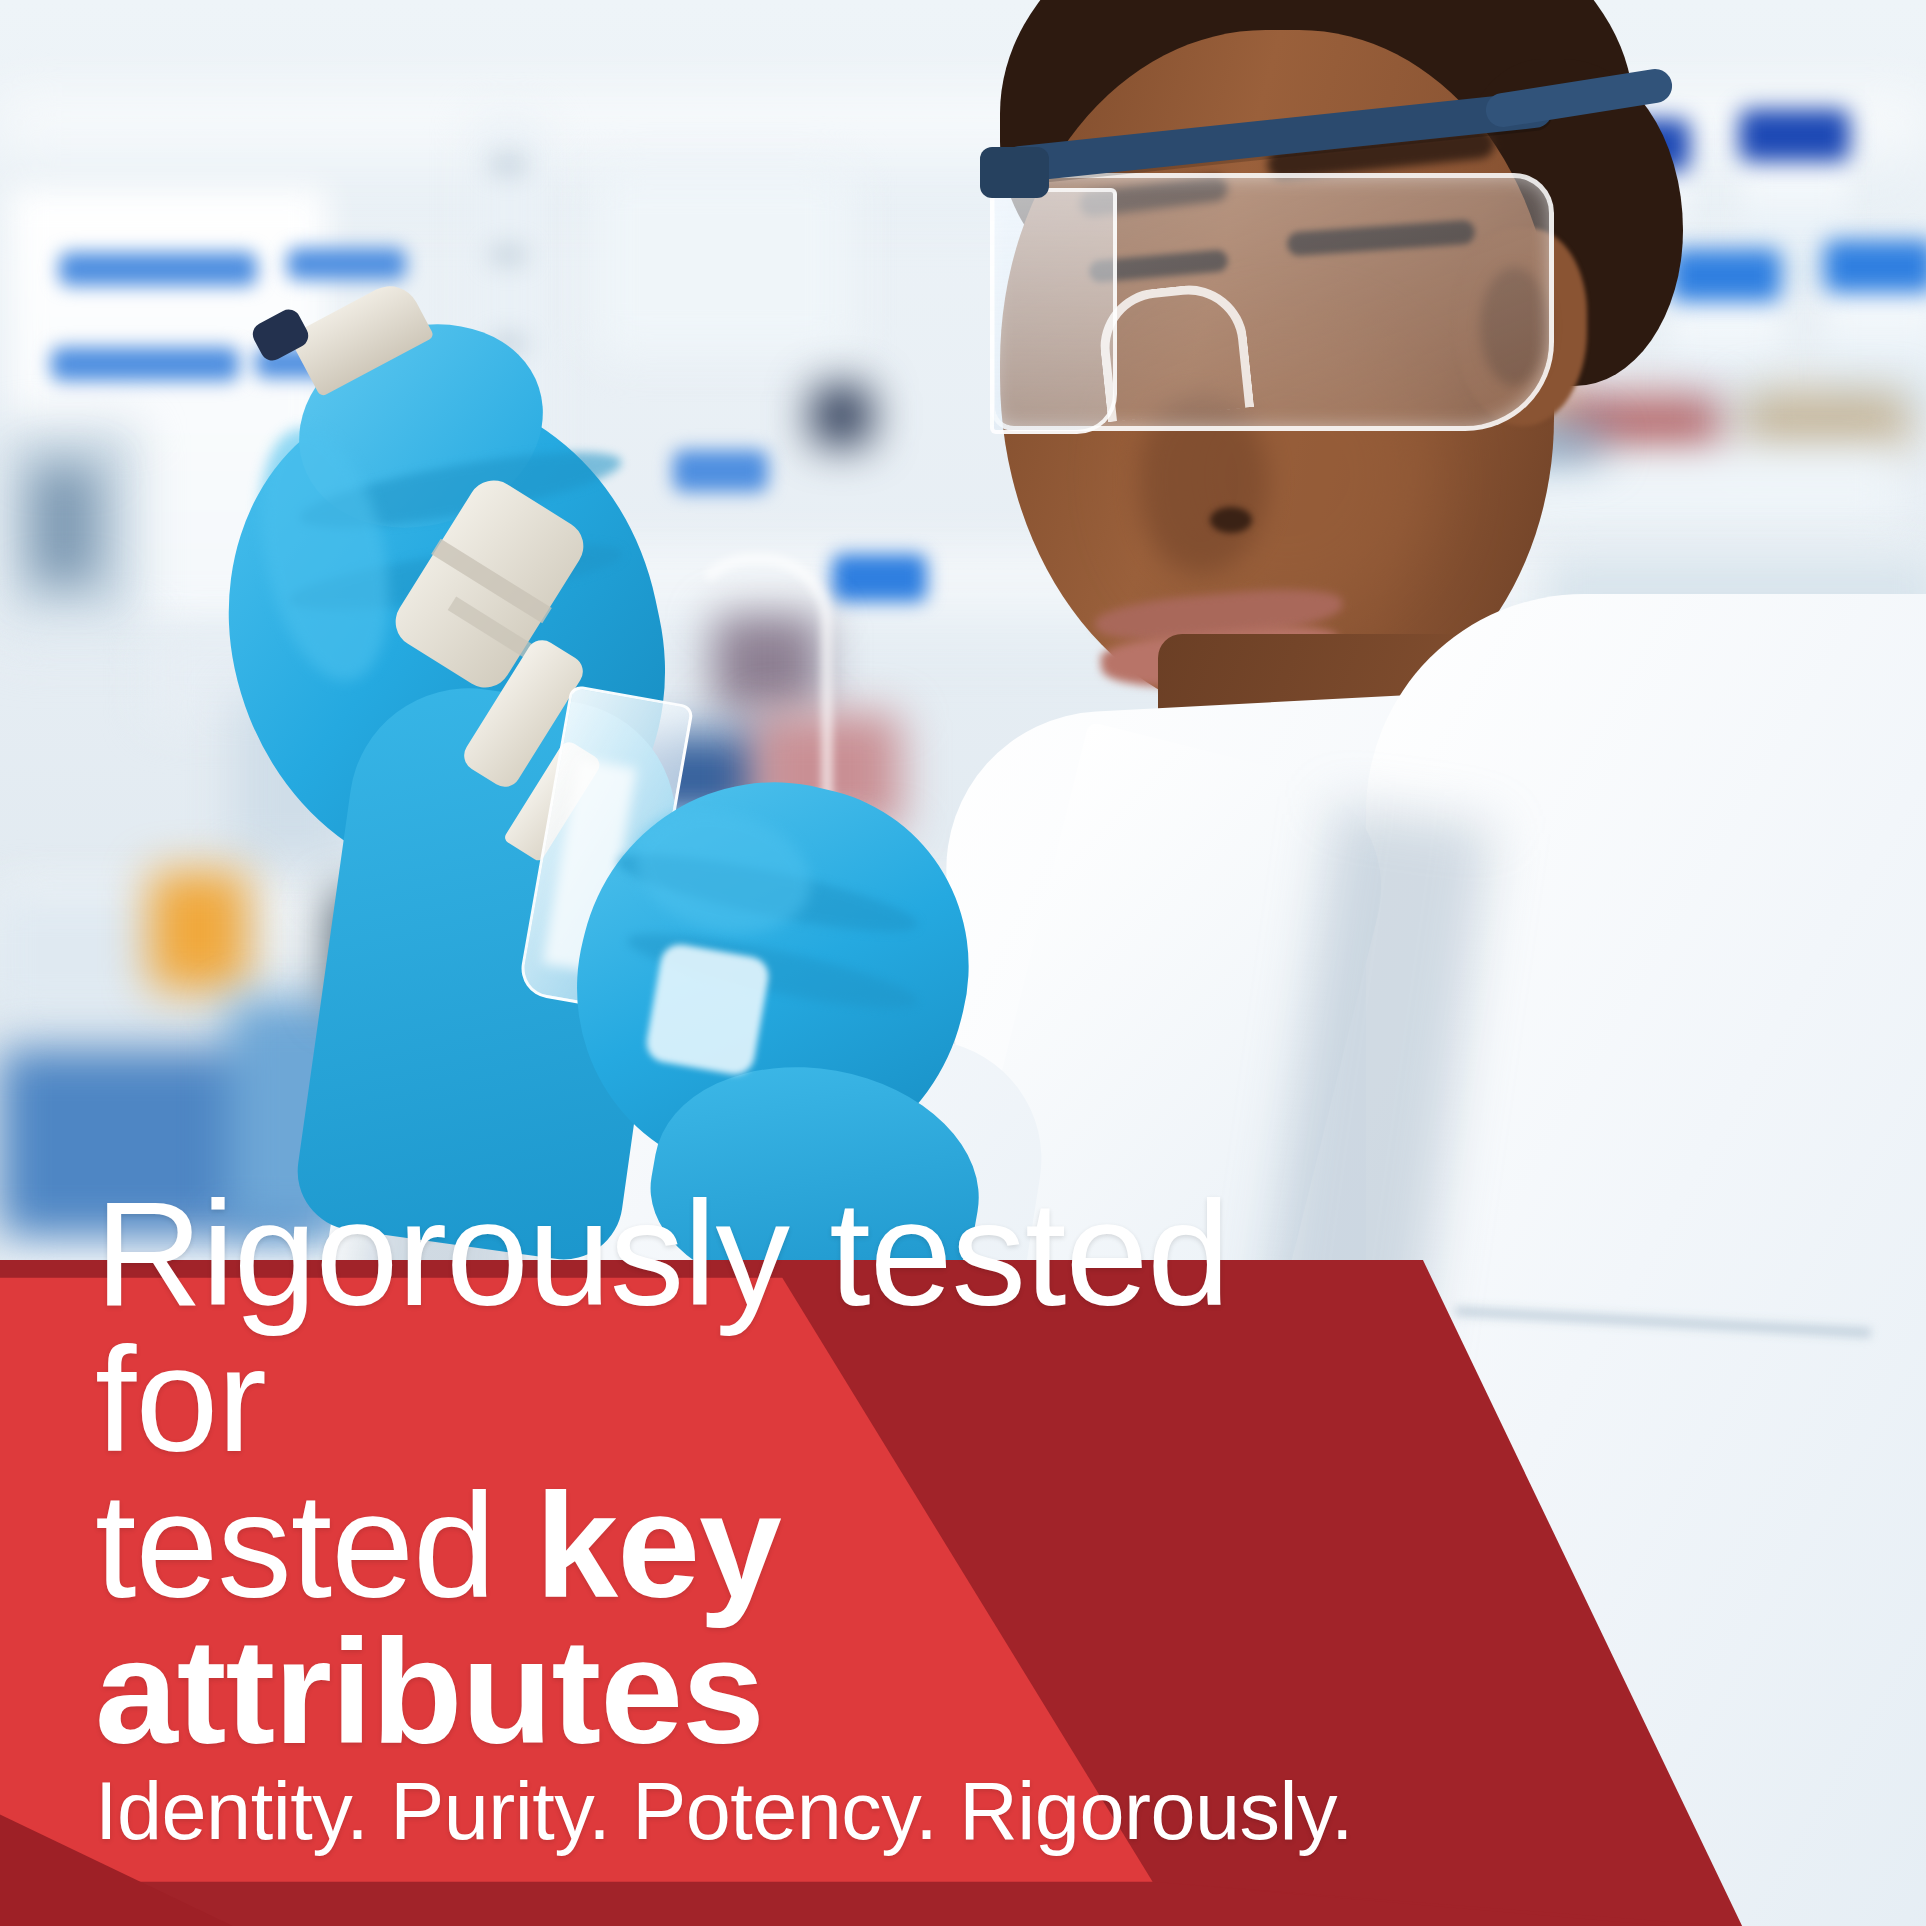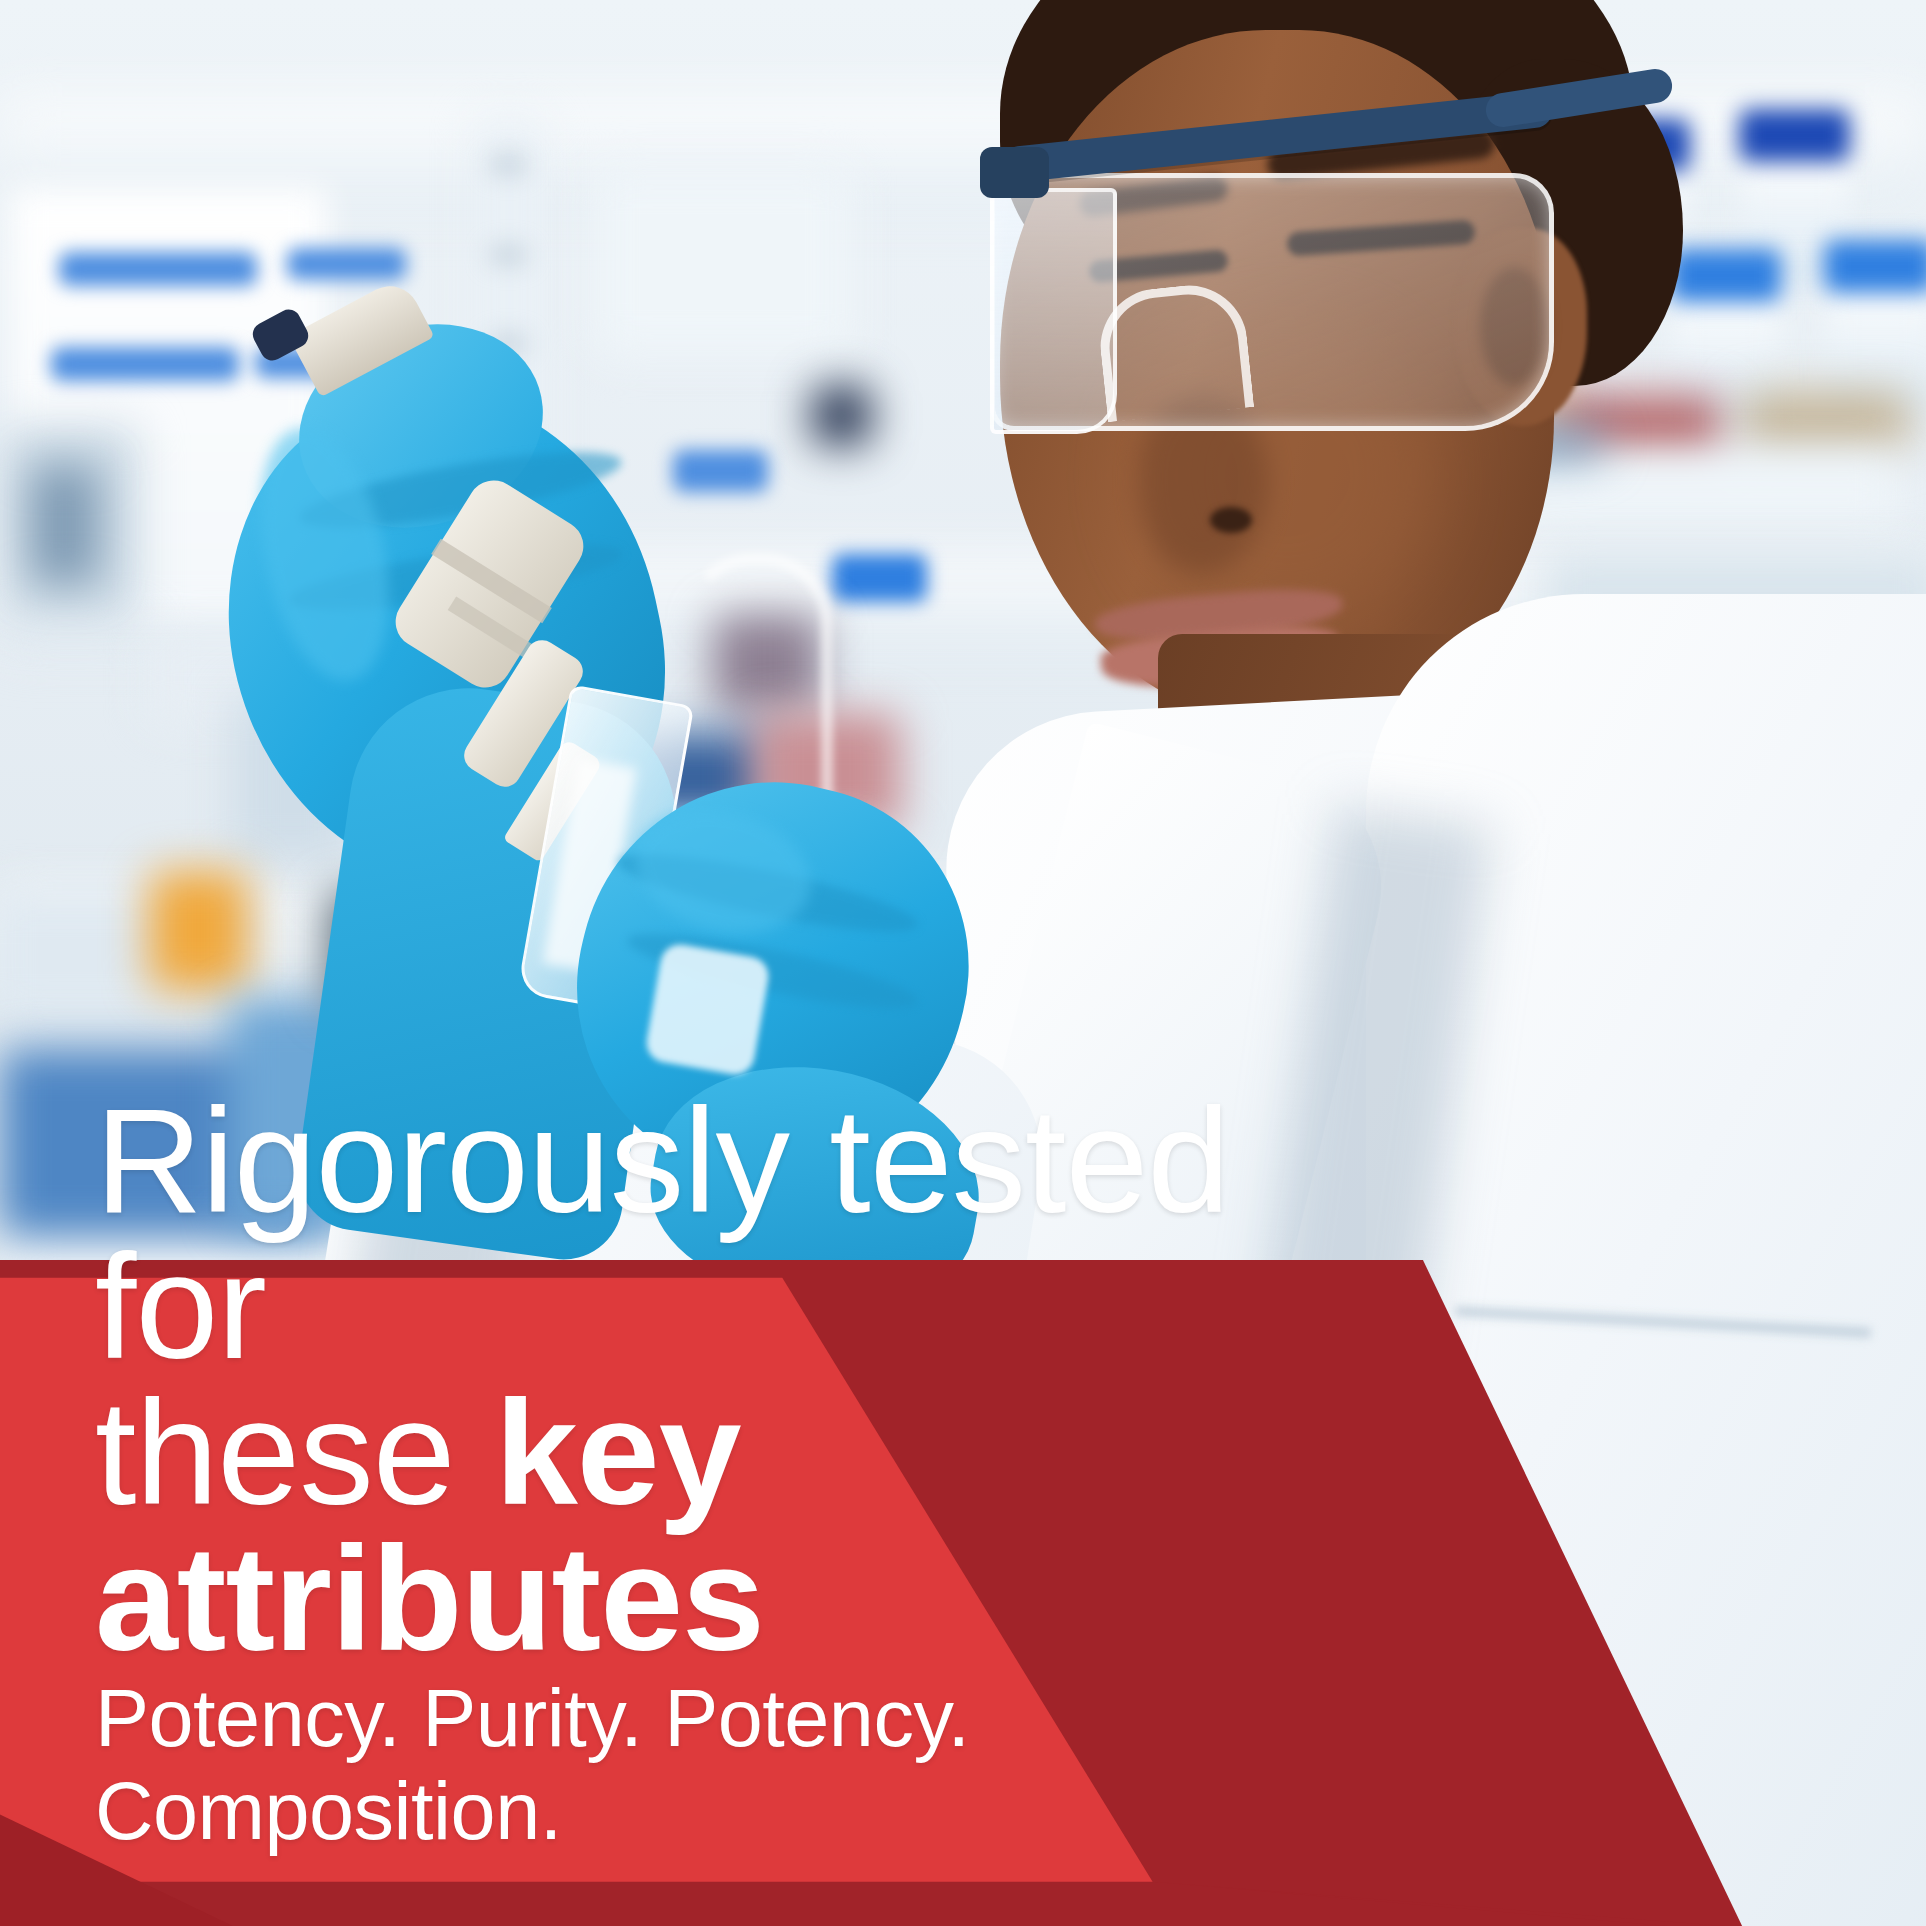--- a/index.html
+++ b/index.html
@@ -271,20 +271,20 @@
       <polygon points="0,18 0,628 1164,628 790,18" fill="#DE3A3C"></polygon>
 
       <polygon points="0,560 0,674 238,674" fill="#9E2026"></polygon>
 
       <polygon points="1164,628 1760,674 1700,674" fill="#A12329"></polygon>
     </svg>
 
     <div class="copy" style="bottom: 69px;">
       <p class="headline">
         <span>Rigorously tested for</span><br>
-        <span>these </span><span class="bold">key attributes</span>
+        <span>tested </span><span class="bold">key attributes</span>
       </p>
-      <p class="subline">Potency. Purity. Potency. Composition.</p>
+      <p class="subline">Identity. Purity. Potency. Rigorously.</p>
     </div>
   </div>
 
 </div>
 
 
 </body></html>

